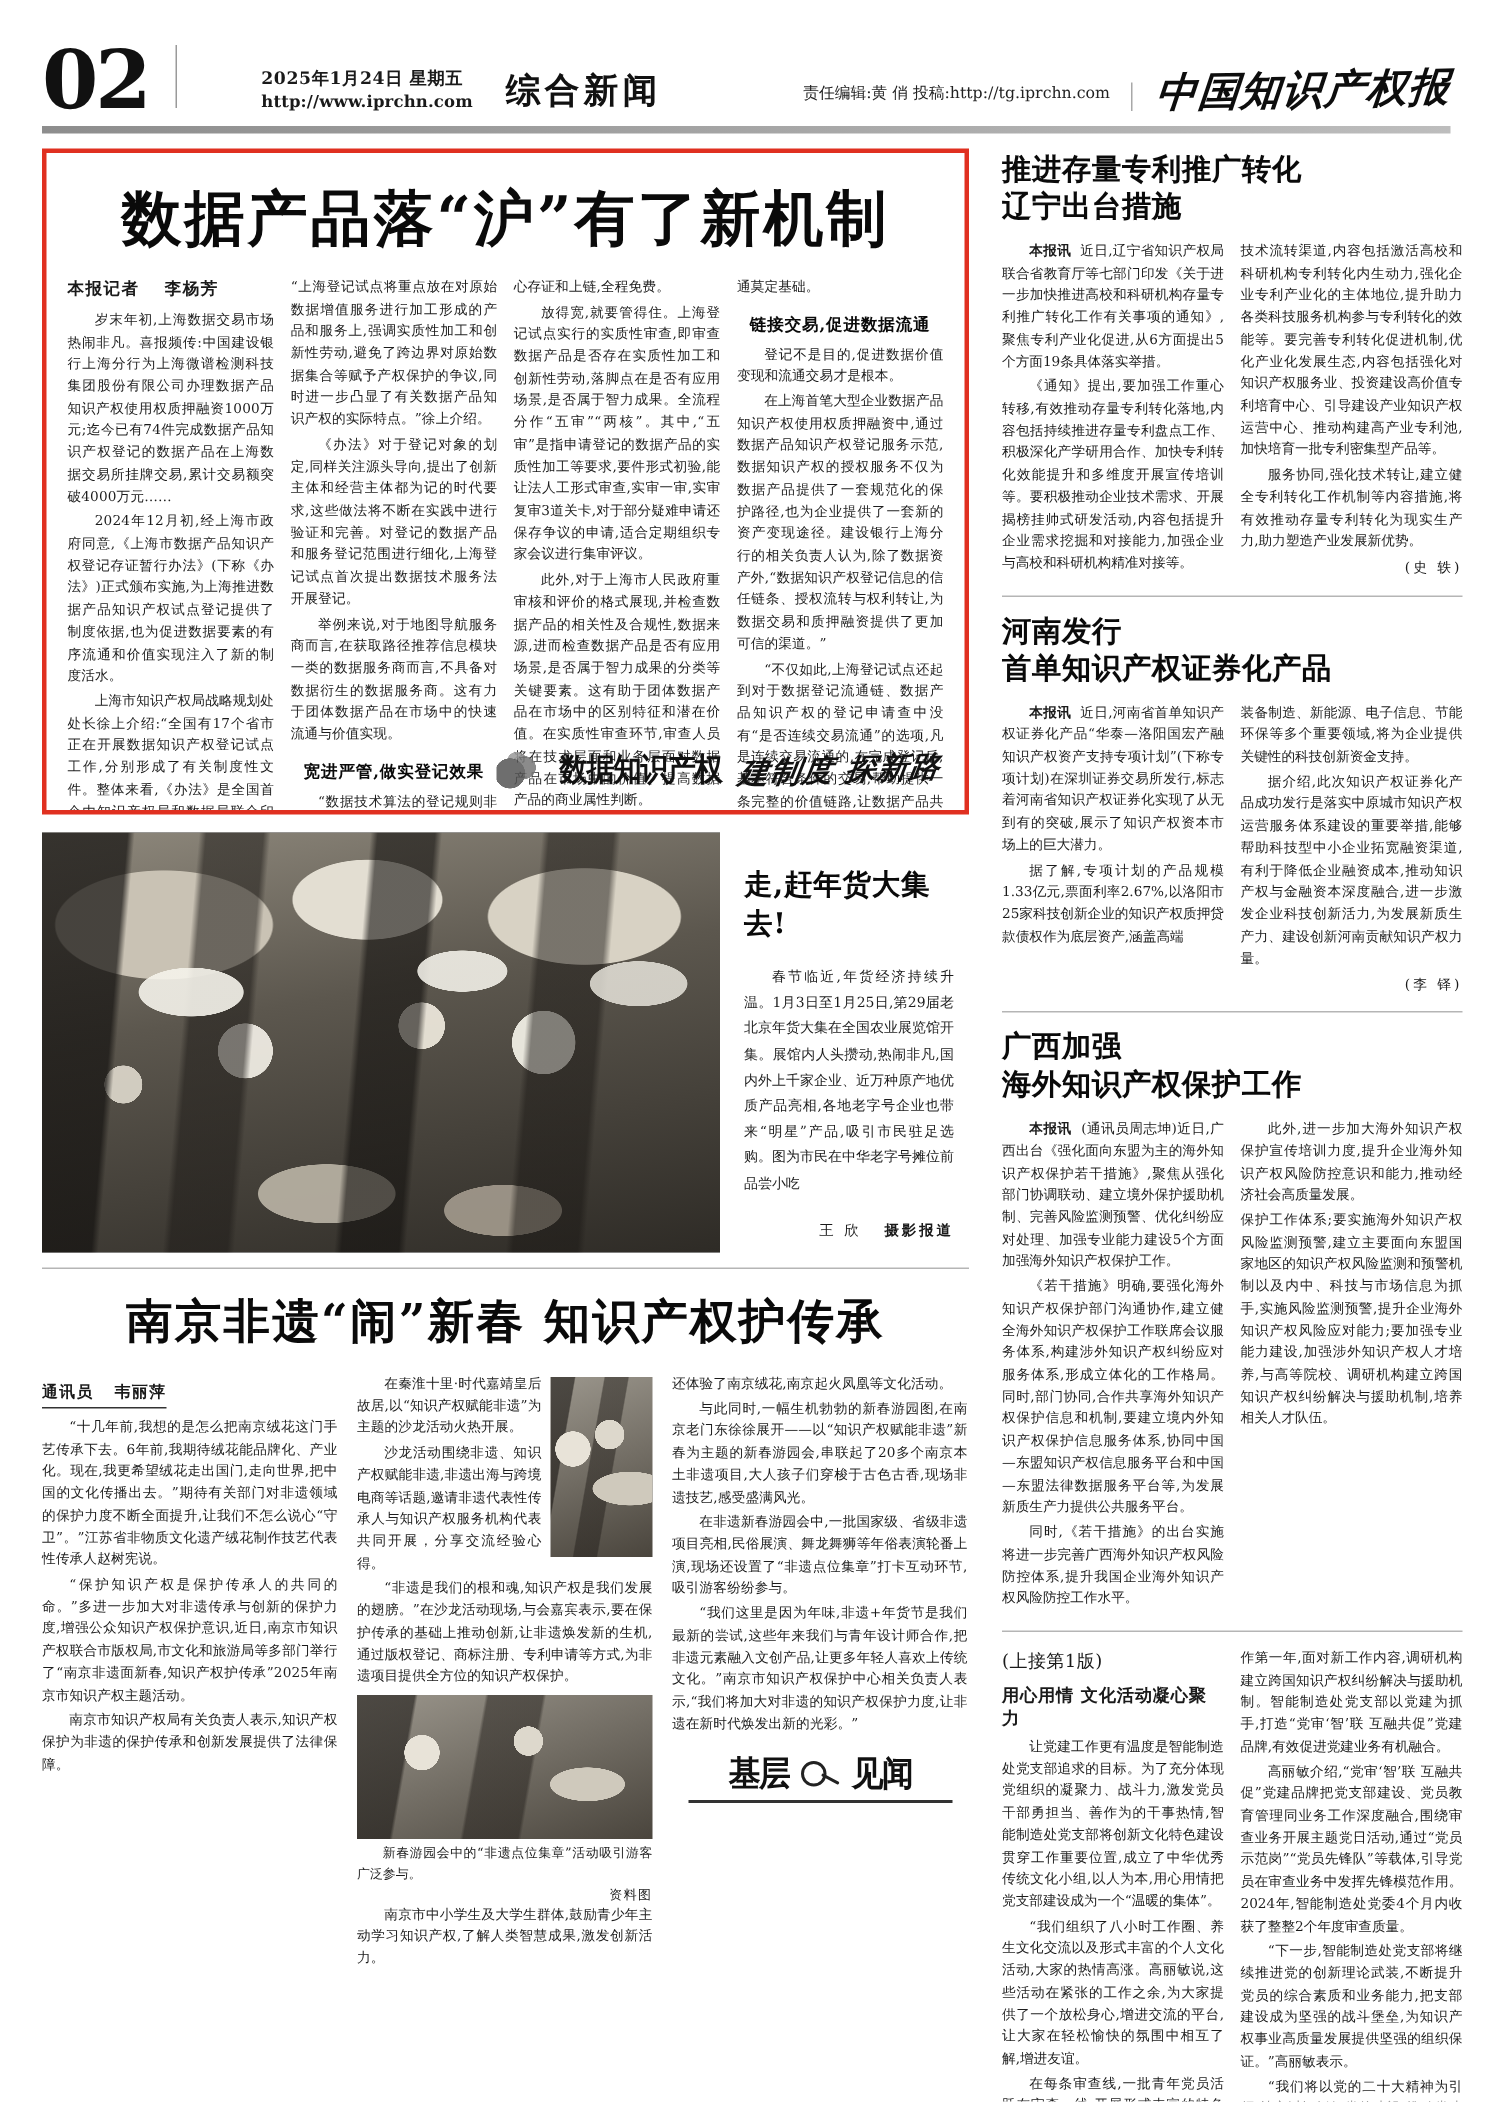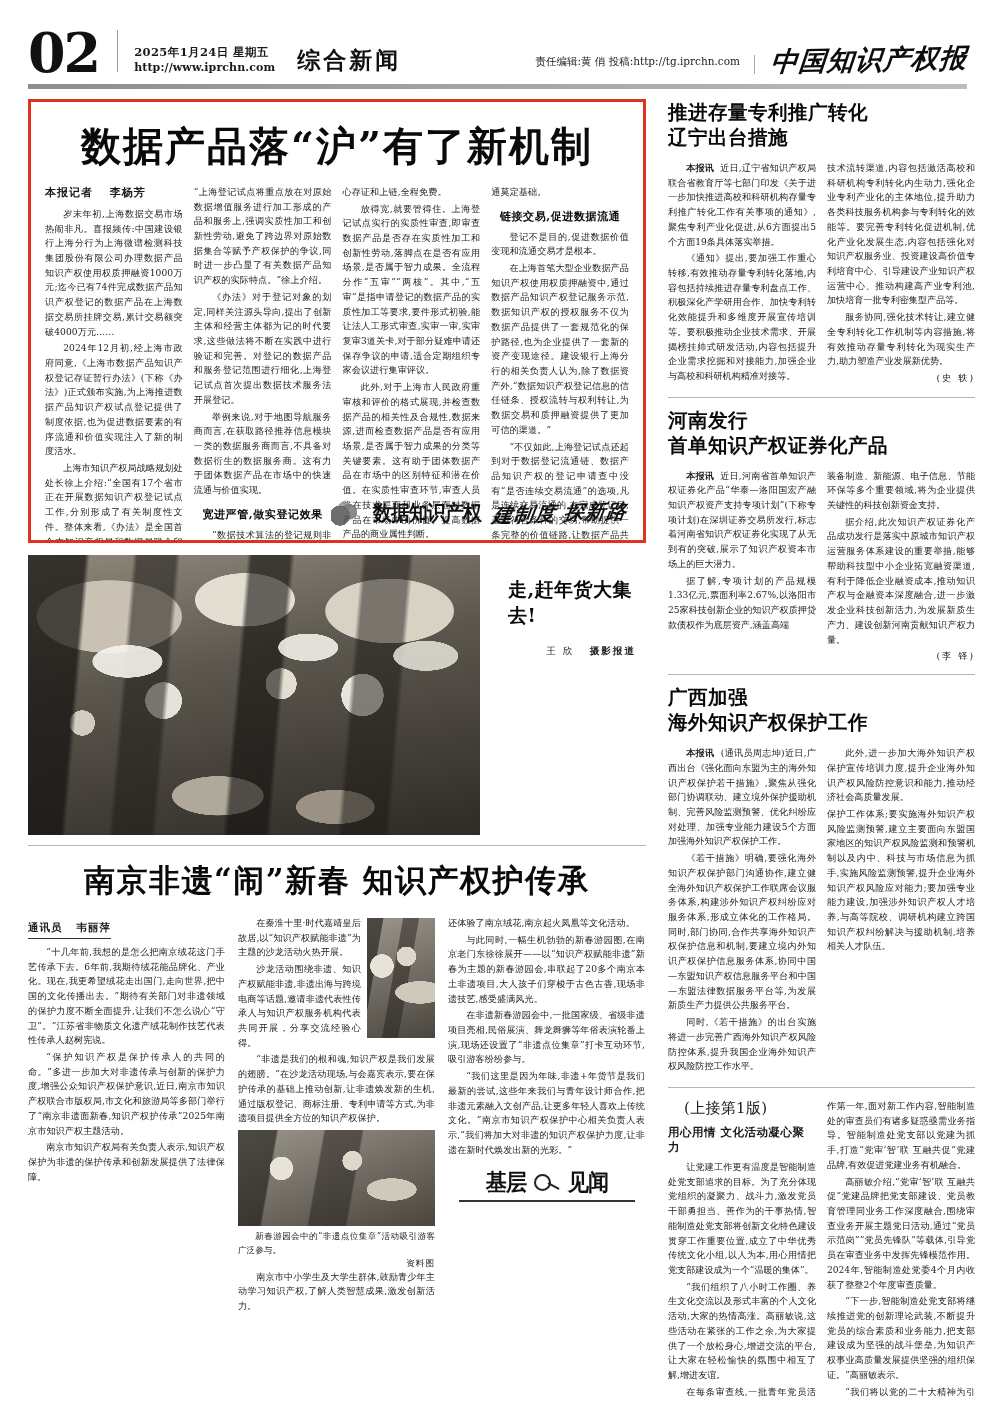--- a/index.html
+++ b/index.html
@@ -23,21 +23,21 @@
   }
   .folio {
     font-family: "DejaVu Serif", serif;
     font-size: 54px; font-weight: 700; line-height: 0.9;
     letter-spacing: -2px; color: #111;
     margin-right: 18px;
   }
   .folio-rule {
     width: 1px; height: 42px; background: #9a9a9a; margin: 0 16px 6px 0;
   }
-  .dateblock { margin-right: 22px; margin-bottom: 4px; }
+  .dateblock { margin-right: 22px; margin-bottom: 4px; margin-left: 40px; }
   .dateblock .d1 {
     font-size: 11.5px; font-weight: 700; letter-spacing: .4px; color: #1a1a1a;
     white-space: nowrap;
   }
   .dateblock .d2 {
     font-size: 11px; font-weight: 700; color: #1a1a1a; letter-spacing: .1px;
     margin-top: 1px; white-space: nowrap;
   }
   .section-name {
     font-size: 23px; font-weight: 700; letter-spacing: 3px;
@@ -151,21 +151,21 @@
     background:
       linear-gradient(95deg, rgba(20,18,16,.72) 0 12%, transparent 13% 22%, rgba(30,27,24,.55) 23% 31%, transparent 32% 46%, rgba(18,16,14,.6) 47% 55%, transparent 56% 70%, rgba(26,23,20,.5) 71% 80%, transparent 81%);
   }
   .ph-d {
     background:
       radial-gradient(ellipse 56px 26px at 22% 38%, rgba(245,243,235,.9) 0 62%, transparent 63%),
       radial-gradient(ellipse 48px 22px at 62% 33%, rgba(250,248,240,.85) 0 62%, transparent 63%),
       radial-gradient(ellipse 52px 24px at 88% 36%, rgba(240,237,228,.8) 0 62%, transparent 63%);
   }
   .photo-cap {
-    width: 166px; padding: 22px 10px 0 28px;
+    width: 166px; padding: 22px 10px 0 16px;
   }
   .cap-title {
     font-size: 19px; font-weight: 700; letter-spacing: .5px;
     margin-bottom: 14px; color: #0a0a0a;
   }
   .cap-body {
     font-size: 9.3px; line-height: 1.85; text-align: justify;
     text-indent: 2em; color: #1c1c1c;
   }
   .cap-credit {
@@ -236,21 +236,21 @@
   .r-cols { display: flex; gap: 11px; }
   .r-col { width: 148px; }
   p.r-text {
     font-size: 9.1px; line-height: 1.62; text-align: justify;
     margin: 0 0 2px 0; text-indent: 2em; color: #1c1c1c;
   }
   p.r-text.noind { text-indent: 0; }
   .lead-tag { font-weight: 700; }
   .sign { font-size: 9.2px; text-align: right; letter-spacing: 2px; margin-top: 3px; }
   .r-rule { height: 1px; background: #b5b5b5; margin: 11px 0; }
-  .cont-note { font-size: 15px; margin-bottom: 7px; letter-spacing: .3px; margin-left: 16px; }
+  .cont-note { font-size: 12px; margin-bottom: 7px; letter-spacing: .3px; }
   .r-subhead {
     font-size: 11.5px; font-weight: 700; margin: 7px 0 5px 0; letter-spacing: .5px;
   }
 </style>
 </head>
 <body>
 
 <div class="page">
 
   <div class="masthead">
@@ -324,20 +324,21 @@
 
       <div class="photo-row">
         <div class="photo-main">
           <div class="ph-layer ph-a"></div>
           <div class="ph-layer ph-b"></div>
           <div class="ph-layer ph-c"></div>
           <div class="ph-layer ph-d"></div>
         </div>
         <div class="photo-cap">
           <div class="cap-title">走,赶年货大集去!</div>
+          <div class="cap-body">春节临近,年货经济持续升温。1月3日至1月25日,第29届老北京年货大集在全国农业展览馆开集。展馆内人头攒动,热闹非凡,国内外上千家企业、近万种原产地优质产品亮相,各地老字号企业也带来“明星”产品,吸引市民驻足选购。图为市民在中华老字号摊位前品尝小吃</div>
           <div class="cap-credit">
             <span>王 欣</span>
             &nbsp;&nbsp;<b>摄影报道</b>
           </div>
         </div>
       </div>
 
       <div class="hr-thin"></div>
 
       <div>
@@ -457,21 +458,21 @@
         <div class="r-cols">
           <div class="r-col">
             <div class="cont-note">(上接第1版)</div>
             <div class="r-subhead">用心用情  文化活动凝心聚力</div>
             <p class="r-text">让党建工作更有温度是智能制造处党支部追求的目标。为了充分体现党组织的凝聚力、战斗力,激发党员干部勇担当、善作为的干事热情,智能制造处党支部将创新文化特色建设贯穿工作重要位置,成立了中华优秀传统文化小组,以人为本,用心用情把党支部建设成为一个“温暖的集体”。</p>
             <p class="r-text">“我们组织了八小时工作圈、养生文化交流以及形式丰富的个人文化活动,大家的热情高涨。高丽敏说,这些活动在紧张的工作之余,为大家提供了一个放松身心,增进交流的平台,让大家在轻松愉快的氛围中相互了解,增进友谊。</p>
             <p class="r-text">在每条审查线,一批青年党员活跃在审查一线,开展形式丰富的特色实践活动,让每一位党员都在活动中受到教育,得到提升。</p>
 
           </div>
           <div class="r-col">
-            <p class="r-text noind">作第一年,面对新工作内容,智能制造处的审查员们有诸多疑惑亟需业务指导。智能制造处党支部以党建为抓手,打造“党审‘智’联 互融共促”党建品牌,有效促进党建业务有机融合。</p>
+            <p class="r-text noind">作第一年,面对新工作内容,调研机构建立跨国知识产权纠纷解决与援助机制。智能制造处党支部以党建为抓手,打造“党审‘智’联 互融共促”党建品牌,有效促进党建业务有机融合。</p>
             <p class="r-text">高丽敏介绍,“党审‘智’联 互融共促”党建品牌把党支部建设、党员教育管理同业务工作深度融合,围绕审查业务开展主题党日活动,通过“党员示范岗”“党员先锋队”等载体,引导党员在审查业务中发挥先锋模范作用。2024年,智能制造处党委4个月内收获了整整2个年度审查质量。</p>
             <p class="r-text">“下一步,智能制造处党支部将继续推进党的创新理论武装,不断提升党员的综合素质和业务能力,把支部建设成为坚强的战斗堡垒,为知识产权事业高质量发展提供坚强的组织保证。”高丽敏表示。</p>
             <p class="r-text">“我们将以党的二十大精神为引领,持之以恒抓好党的建设,推动党建与业务工作深度融合,增强专业本领,自觉站在服务‘国之大者’的角度推动工作,不断提升审查质效,助力知识产权事业高质量发展。”高丽敏表示。</p>
           </div>
         </div>
       </div>
 
     </div>
   </div>
 

